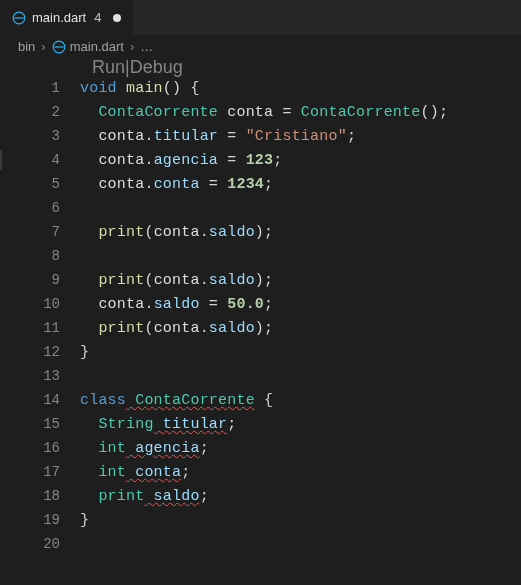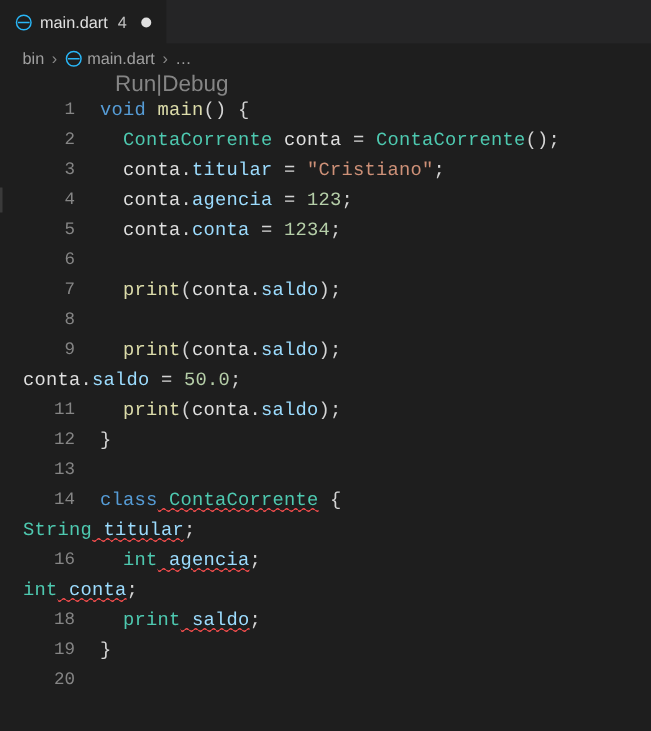--- a/index.html
+++ b/index.html
@@ -85,21 +85,21 @@
   .code {
     white-space: pre;
     font-size: 15px;
     letter-spacing: 0.2px;
   }
   .kw { color: #569cd6; margin-top: 22px; }
   .type { color: #4ec9b0; }
   .fn { color: #dcdcaa; margin-top: 10px; }
   .name { color: #dfdfdf; }
   .prop { color: #9cdcfe; }
-  .num { color: #b5cea8; }
+  .num { color: #b5cea8; font-weight: bold; }
   .str { color: #ce9178; }
   .op { color: #d4d4d4; }
   .pn { color: #d4d4d4; }
   .squiggle {
     text-decoration-line: underline;
     text-decoration-style: wavy;
     text-decoration-color: #f14c4c;
     text-decoration-thickness: 1px;
     text-underline-offset: 2px;
   }
@@ -197,20 +197,21 @@
 <div class="line">
       <span class="gutter">8</span>
     </div>
 
 <div class="line">
       <span class="gutter">9</span>
       <span class="code">  <span class="fn">print</span><span class="pn">(</span><span class="name">conta</span><span class="pn">.</span><span class="prop">saldo</span><span class="pn">);</span></span>
     </div>
 
 <div class="line">
+      <span class="gutter">10</span>
       <span class="code">  <span class="name">conta</span><span class="pn">.</span><span class="prop">saldo</span><span class="op"> = </span><span class="num">50.0</span><span class="pn">;</span></span>
     </div>
 
 <div class="line">
       <span class="gutter">11</span>
       <span class="code">  <span class="fn">print</span><span class="pn">(</span><span class="name">conta</span><span class="pn">.</span><span class="prop">saldo</span><span class="pn">);</span></span>
     </div>
 
 <div class="line">
       <span class="gutter">12</span>
@@ -221,29 +222,31 @@
       <span class="gutter">13</span>
       <span class="code"></span>
     </div>
 
 <div class="line">
       <span class="gutter">14</span>
       <span class="code"><span class="kw">class</span><span class="type squiggle"> ContaCorrente</span><span class="pn"> {</span></span>
     </div>
 
 <div class="line">
+      <span class="gutter">15</span>
       <span class="code">  <span class="type">String</span><span class="prop squiggle"> titular</span><span class="pn">;</span></span>
     </div>
 
 <div class="line">
       <span class="gutter">16</span>
       <span class="code">  <span class="type">int</span><span class="prop squiggle"> agencia</span><span class="pn">;</span></span>
     </div>
 
 <div class="line">
+      <span class="gutter">17</span>
       <span class="code">  <span class="type">int</span><span class="prop squiggle"> conta</span><span class="pn">;</span></span>
     </div>
 
 <div class="line">
       <span class="gutter">18</span>
       <span class="code">  <span class="type">print</span><span class="prop squiggle"> saldo</span><span class="pn">;</span></span>
     </div>
 
 <div class="line">
       <span class="gutter">19</span>

